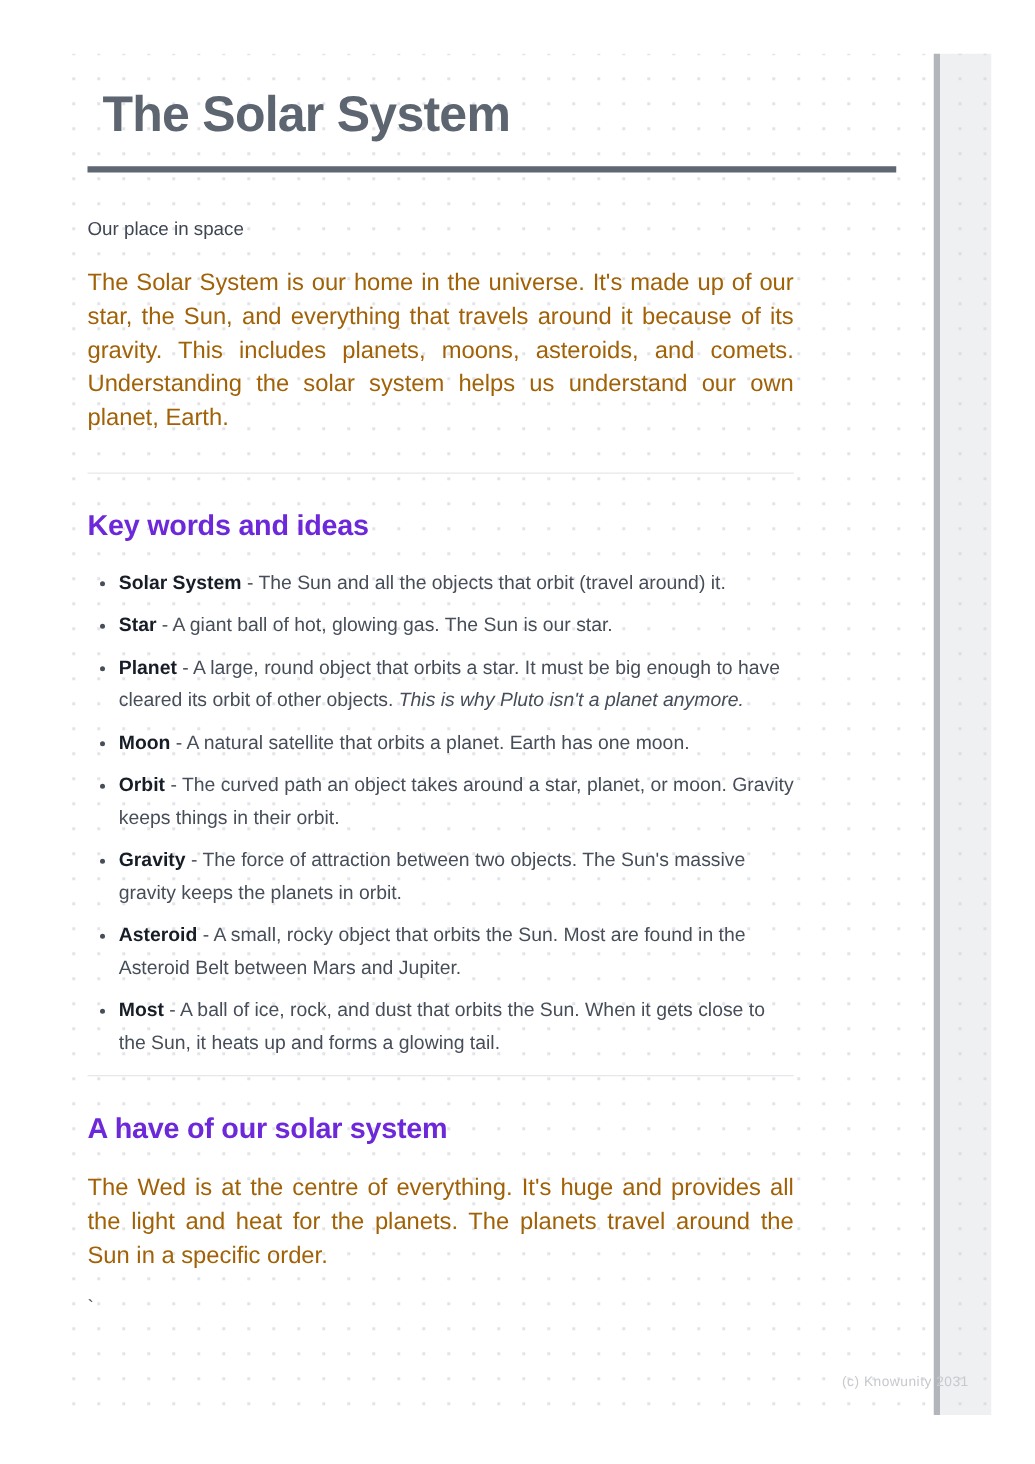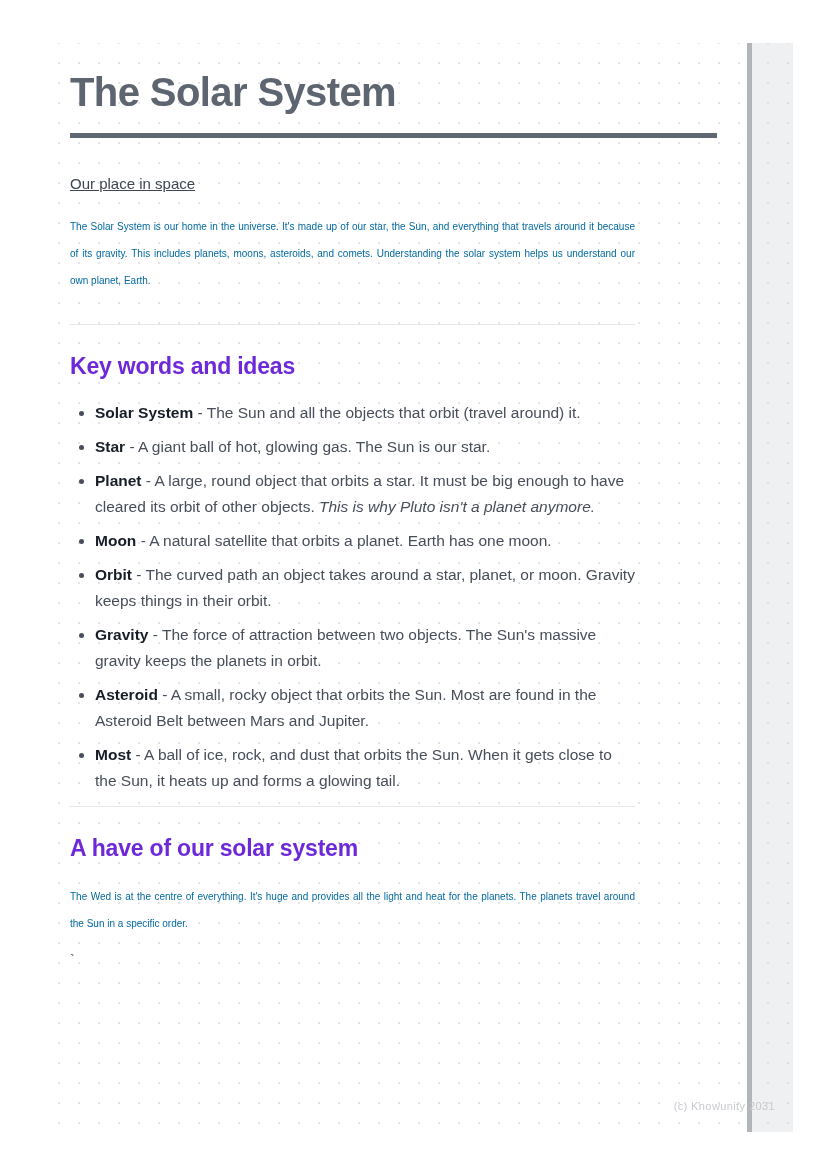--- a/index.html
+++ b/index.html
@@ -21,32 +21,32 @@
     position:absolute; left:752px; top:43px; width:41px; height:1089px;
     background-color:#eef0f2;
     background-image:radial-gradient(circle, #dcdee2 1.2px, transparent 1.5px);
     background-size:20px 20px; background-position:6px 10px;
   }
   .content {
     position:absolute; left:70px; top:43px; width:565px;
     color:#474e59;
   }
   .doc-title {
-    margin:27px 0 0 0; font-size:40px; font-weight:bold; line-height:1.1;
+    margin:27px 0 0 12px; font-size:40px; font-weight:bold; line-height:1.1;
     letter-spacing:-0.6px; color:#5d6570;
   }
   .title-rule {
     width:647px; height:5px; background:#5f6772; margin-top:19px;
   }
   .subtitle {
-    margin-top:37px; font-size:15px; color:#3f4652;text-decoration:underline;
+    margin-top:37px; font-size:15px; color:#3f4652;
   }
   .para {
-    margin-top:21px; font-size:10px; line-height:27px; text-align:justify;
-    color:#0369a1;
+    margin-top:21px; font-size:19px; line-height:27px; text-align:justify;
+    color:#a16207;
   }
   .sep {
     border:none; border-top:1px solid #e6e7ea; height:0;
     margin:30px 0 0 0; width:565px;
   }
   .faded-heading {
     margin:28px 0 0 0; font-size:23px; font-weight:bold; color:#6d28d9;
     letter-spacing:-0.2px;
   }
   .keywords {

